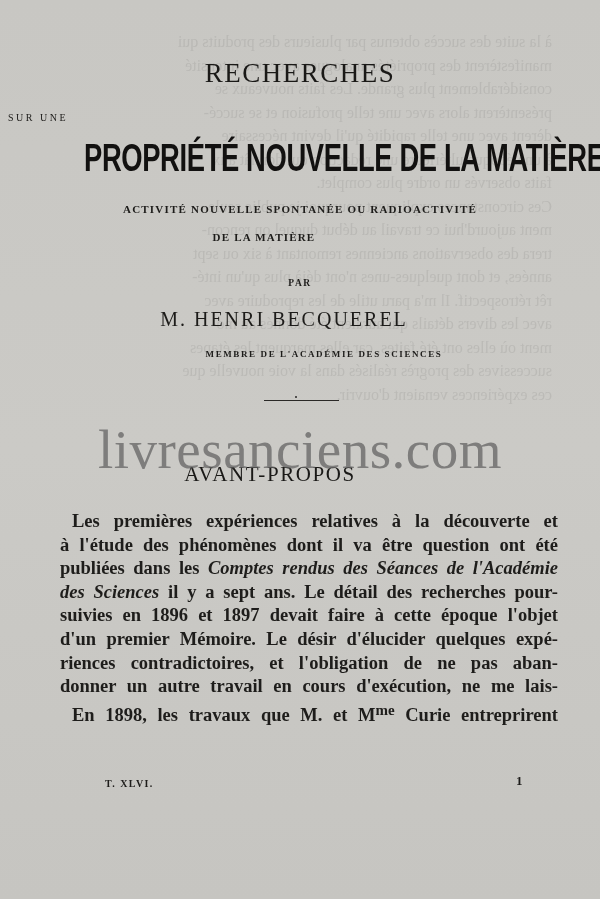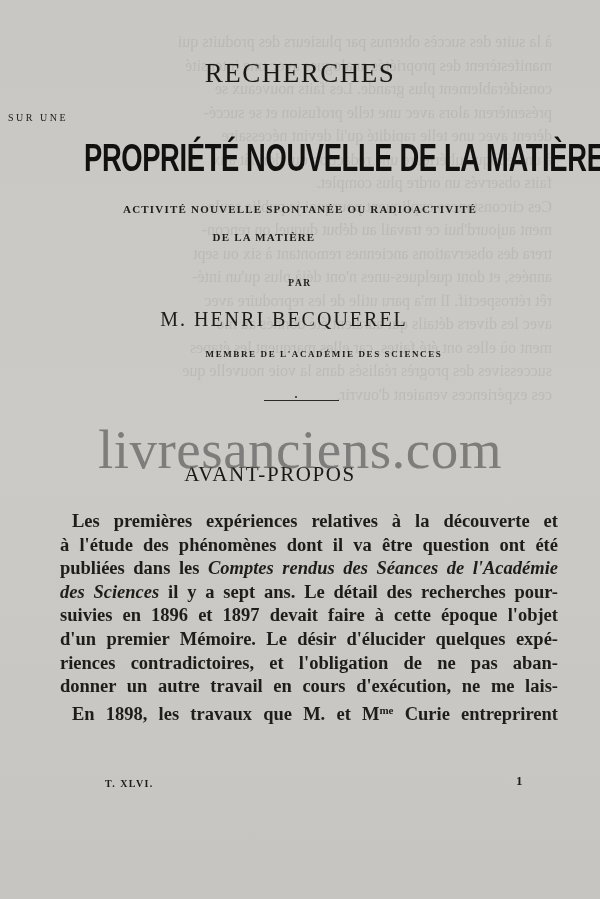--- a/index.html
+++ b/index.html
@@ -137,21 +137,21 @@
   .body-text {
     position: absolute;
     top: 510px; left: 72px;
     width: 486px;
     font-size: 18.5px;
     line-height: 23.6px;
     text-align: justify;
     color: #1e1d1b;
   }
   .body-text em { font-style: italic; }
-  .body-text sup { font-size: 11px; vertical-align: 6px; }
+  .body-text sup { font-size: 15px; vertical-align: 6px; }
   .body-text .line { display: block; text-align: justify; text-align-last: justify; white-space: nowrap; font-weight: bold; }
   .body-text .last { text-align-last: left; }
   .footer-sig {
     position: absolute;
     top: 778px; left: 105px;
     font-size: 10px;
     font-weight: bold;
     letter-spacing: 1.4px;
   }
   .footer-num {

